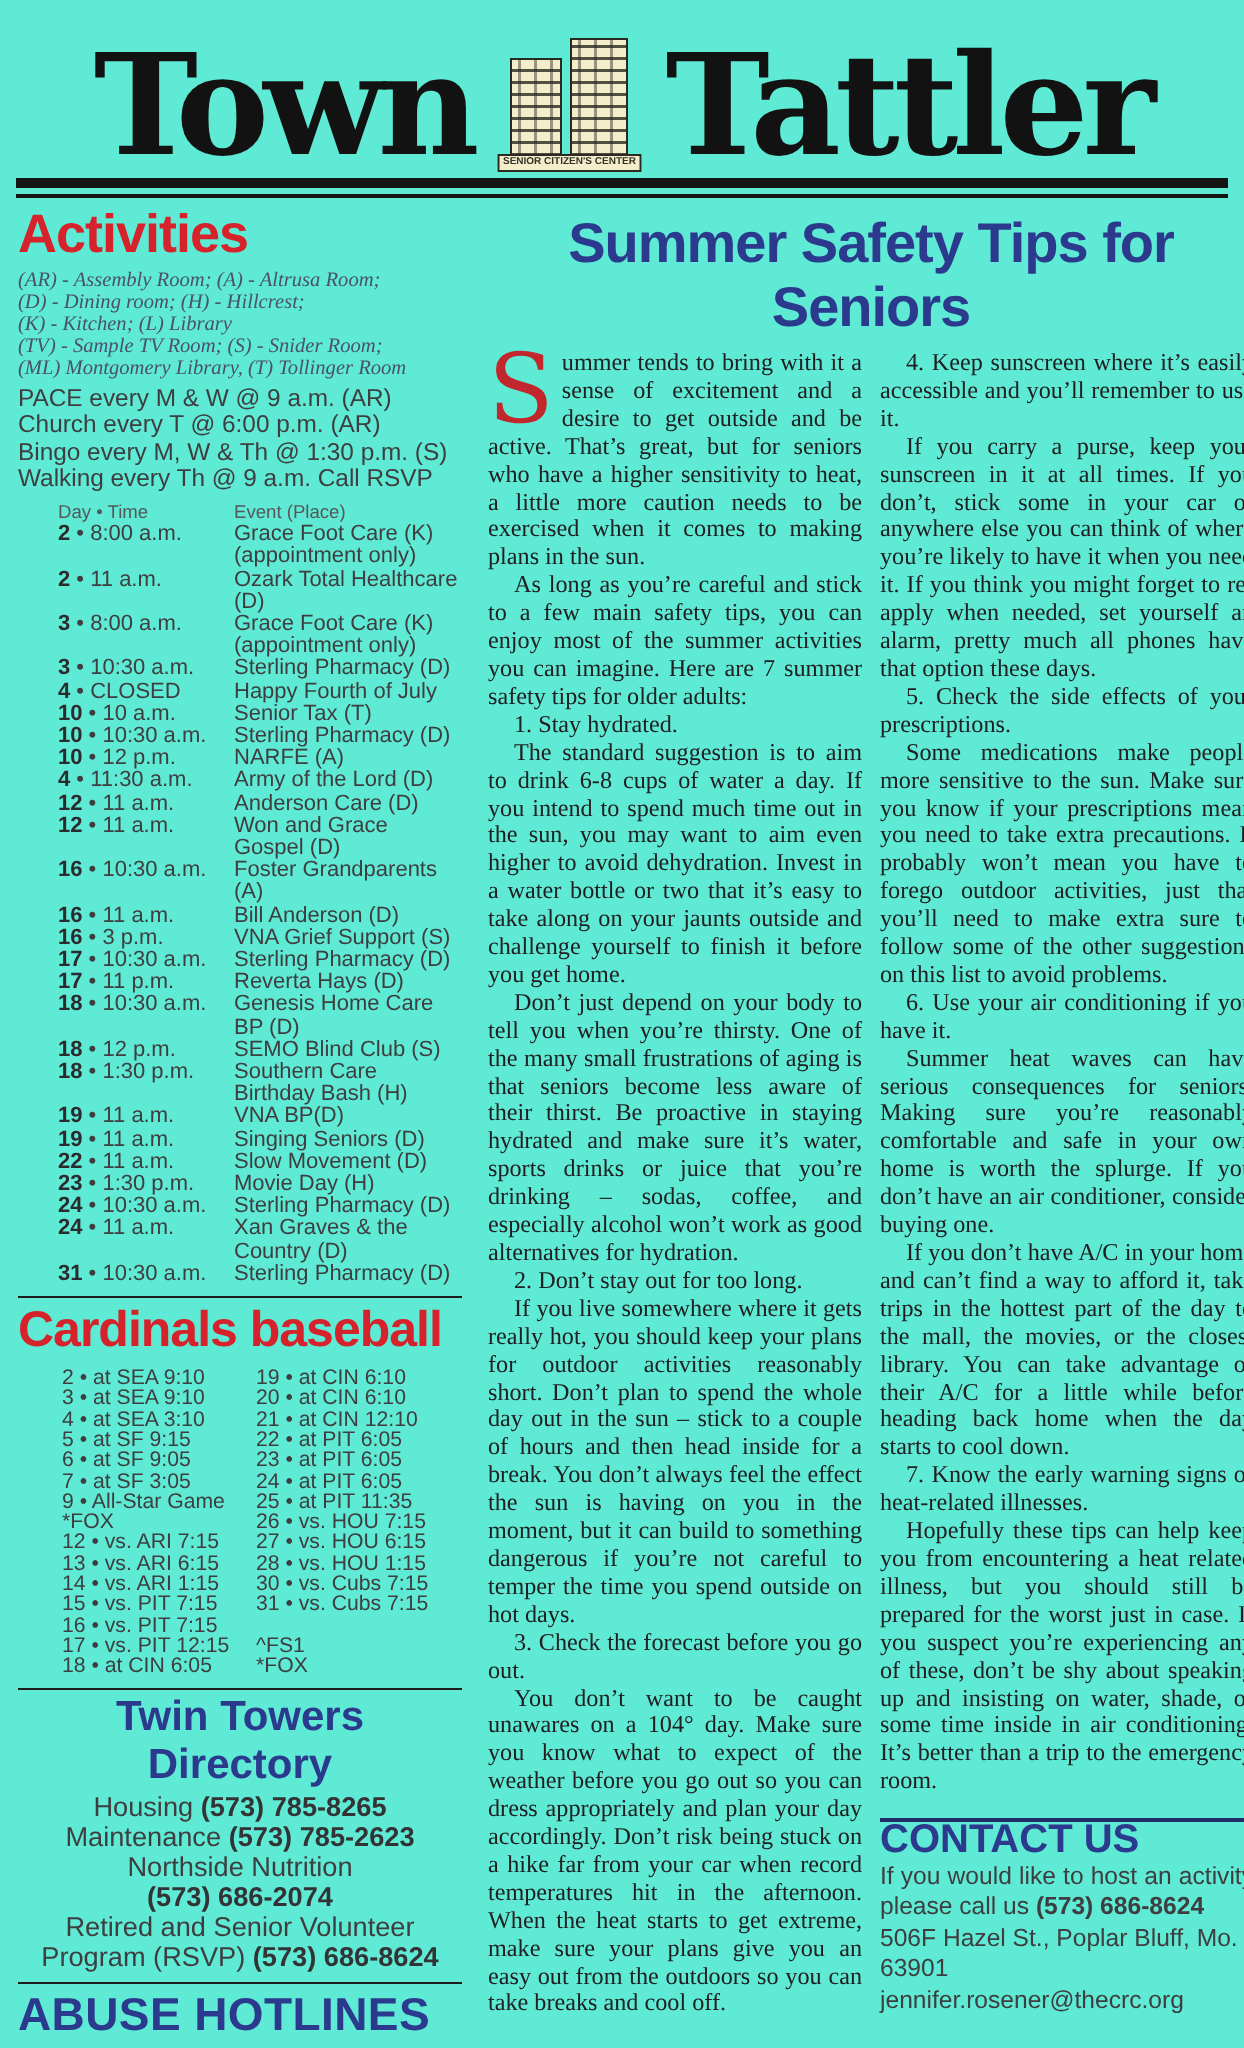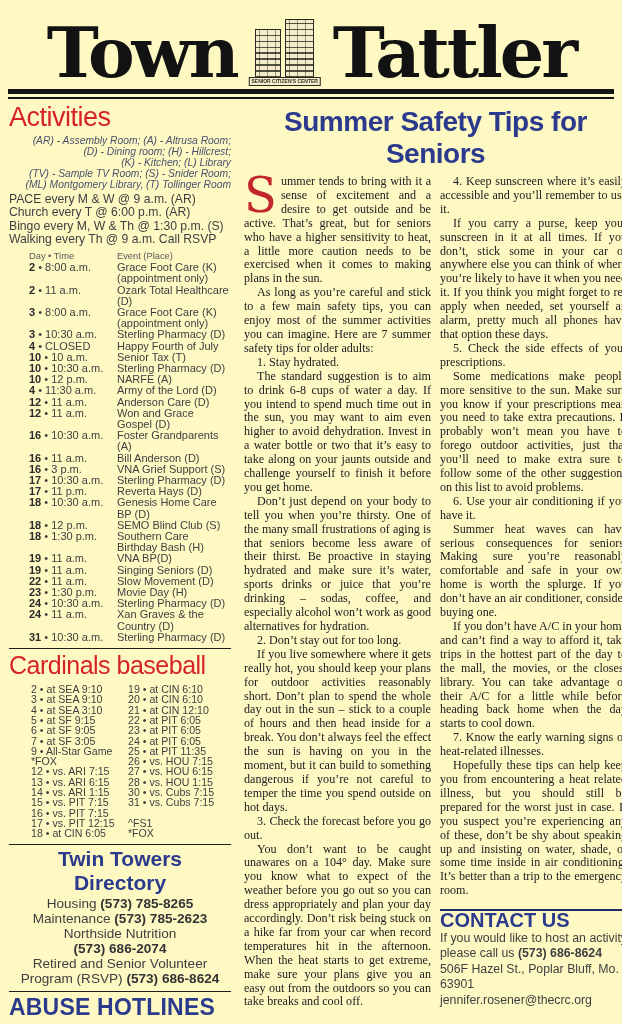--- a/index.html
+++ b/index.html
@@ -1,39 +1,39 @@
 <!DOCTYPE html>
 <html><head>
 <meta charset="utf-8">
 <style>
   html,body{margin:0;padding:0;background:#888;}
-  .page{width:622px;height:1024px;overflow:hidden;background:#fef9c3;position:relative;
+  .page{width:622px;height:1024px;overflow:hidden;background:#5eead4;position:relative;
         font-family:"Liberation Sans",sans-serif;color:#3e3e40;box-sizing:border-box;}
   
   .masthead{display:flex;justify-content:center;align-items:flex-end;gap:12px;height:82px;padding-top:3px;}
   .mast-word{font-family:"DejaVu Serif",serif;font-weight:bold;font-size:70px;line-height:.92;color:#121212;letter-spacing:-3px;}
   .logo{position:relative;width:72px;height:74px;display:flex;align-items:flex-end;justify-content:center;gap:4px;flex:none;}
   .tower{background-color:#f3edca;border:1px solid #2a2a22;box-sizing:border-box;
          background-image:repeating-linear-gradient(90deg,transparent 0 3px,rgba(40,40,30,.45) 3px 4.5px,transparent 4.5px 8px),
                           repeating-linear-gradient(0deg,rgba(40,40,30,.8) 0 1.5px,transparent 1.5px 6px);}
   .tower.t1{width:26px;height:56px;}
   .tower.t2{width:29px;height:66px;}
   .logo-caption{position:absolute;bottom:-1px;left:50%;transform:translateX(-50%);background:#f3edca;border:1px solid #2a2a22;
         font-size:5px;font-weight:bold;color:#33332a;white-space:nowrap;padding:1px 2px;line-height:1;}
   .mast-rules{margin:4px 8px 0 8px;}
   .mast-rules .r1{border-top:5px solid #141414;}
   .mast-rules .r2{border-top:2px solid #141414;margin-top:3px;}
   
   .content{display:flex;padding:0 6px 0 9px;}
   .sidebar{width:222px;flex:none;padding-right:7px;}
   .article{flex:1;padding-left:6px;}
   
-  h2.red{color:#d6222a;font-size:27px;margin:3px 0 2px 0;font-weight:normal;letter-spacing:-.5px;}
+  h2.red{color:#d6222a;font-size:27px;margin:3px 0 2px 0;font-weight:bold;letter-spacing:-.5px;}
   h2.red.cards-h{font-size:25px;margin-top:1px;}
-  .legend{font-style:italic;text-align:right;font-size:10.3px;line-height:11px;color:#4a506e;}
+  .legend{font-style:italic;text-align:left;font-size:10.3px;line-height:11px;color:#4a506e;font-family:Liberation Serif, serif;}
   .weekly{font-size:12.2px;line-height:13.3px;margin-top:3px;color:#3e3e40;}
   .ev-head{display:flex;font-size:9.3px;color:#56575b;margin:5px 0 1px 0;padding-left:20px;}
   .ev-head .c1{width:88px;flex:none;}
   .ev-row{display:flex;font-size:11px;line-height:11.2px;padding-left:20px;}
   .ev-left{width:88px;flex:none;}
   .ev-left b{color:#2b2b2d;}
   .ev-right{flex:1;}
   .footnote{text-align:right;font-style:italic;font-size:10.5px;margin-top:2px;color:#4a4a4c;}
   .rule{border:none;border-top:1.6px solid #1d1d1d;margin:5px 0 2px 0;}
   .cards{display:flex;padding-left:22px;font-size:10.6px;line-height:10.3px;margin-top:4px;}

